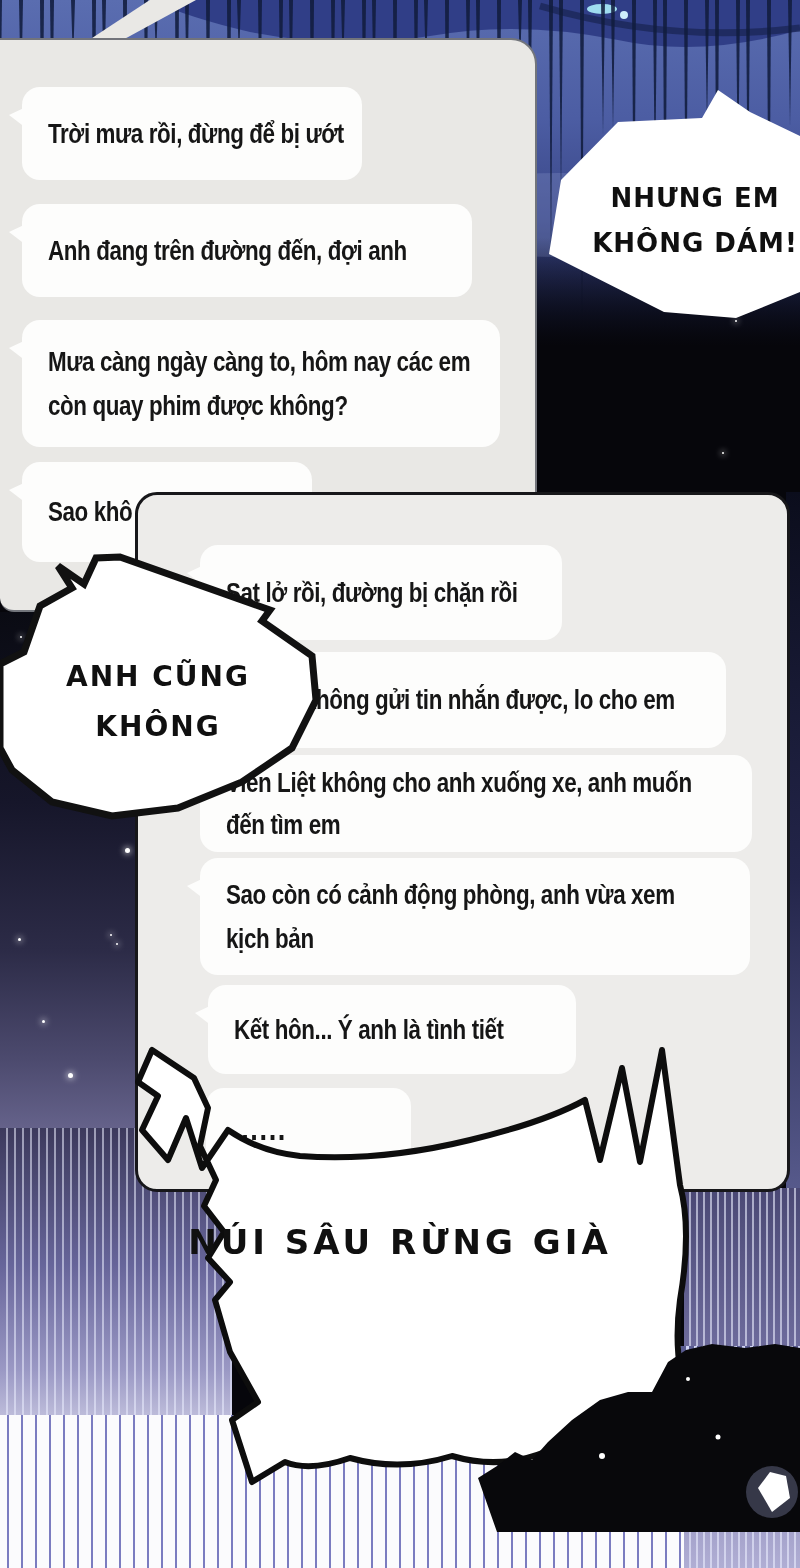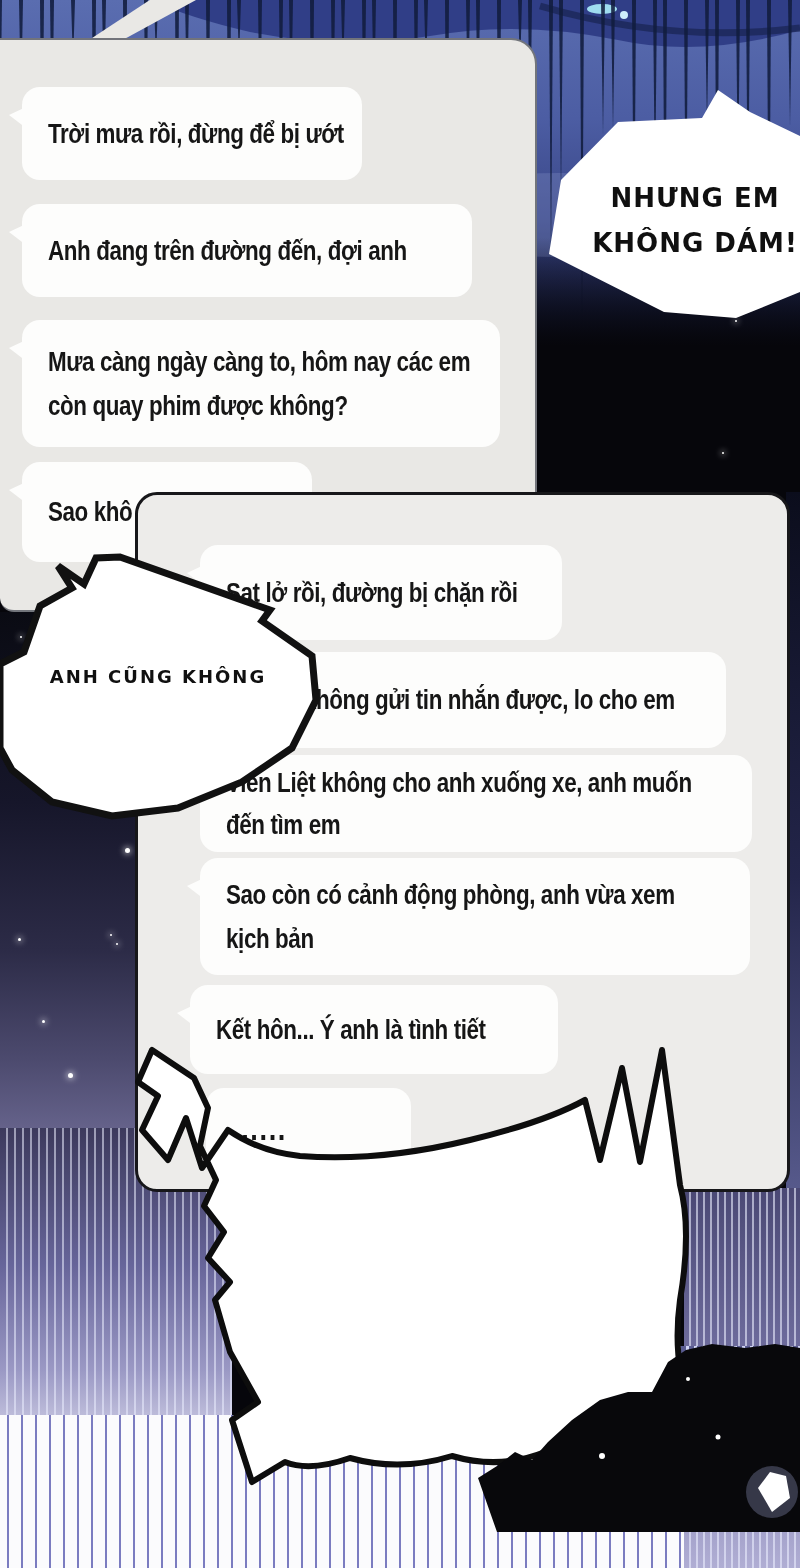--- a/index.html
+++ b/index.html
@@ -157,38 +157,39 @@
       <div class="bt">không gửi tin nhắn được, lo cho em</div>
     </div>
     <div class="bubble" style="left:62px;top:260px;width:552px;height:97px">
       <div class="bt" style="line-height:42px">Viên Liệt không cho anh xuống xe, anh muốn</div>
       <div class="bt" style="line-height:42px">đến tìm em</div>
     </div>
     <div class="bubble" style="left:62px;top:363px;width:550px;height:117px">
       <div class="bt">Sao còn có cảnh động phòng, anh vừa xem</div>
       <div class="bt">kịch bản</div>
     </div>
-    <div class="bubble" style="left:52px;top:490px;width:368px;height:89px">
+    <div class="bubble" style="left:70px;top:490px;width:368px;height:89px">
       <div class="bt">Kết hôn... Ý anh là tình tiết</div>
     </div>
     <div class="bubble" style="left:68px;top:593px;width:205px;height:80px">
       <div class="bt" style="font-size:34px;letter-spacing:2px">......</div>
     </div>
   </div>
 
   <svg class="layer" width="800" height="1568" viewBox="0 0 800 1568">
     <path d="M152,1050 L138,1082 L158,1096 L142,1130 L168,1160 L186,1118 L202,1168 L228,1130
              Q260,1152 300,1156 Q380,1162 470,1140 Q545,1122 585,1100
              L600,1160 L622,1068 L640,1162 L662,1050 L680,1185
              Q692,1230 680,1300 Q672,1360 690,1405 L662,1442
              Q600,1468 552,1450 L545,1452 Q500,1470 452,1456 Q400,1472 350,1458 Q310,1472 285,1462
              L252,1482 L232,1420 L258,1402 L230,1352 L215,1300 L230,1282 L208,1258 L224,1232
              L204,1206 L216,1180 L200,1146 L208,1108 L194,1078 Z" fill="#ffffff" stroke="#0d0d0d" stroke-width="6" stroke-linejoin="round"></path>
   </svg>
   <div class="shout" style="left:150px;top:1212px;width:500px;font-size:34px;line-height:60px;letter-spacing:4px;z-index:8">
+    <div>NÚI SÂU RỪNG GIÀ</div>
   </div>
 
   <svg class="layer" style="z-index:9" width="800" height="1568" viewBox="0 0 800 1568">
     <path d="M478,1478 L497,1466 L515,1452 L532,1460 L548,1442 L572,1420 L600,1400 L628,1392 L652,1392
              L668,1362 L686,1350 L712,1344 L745,1348 L775,1344 L800,1348 L800,1532 L497,1532 Z" fill="#08080b"></path>
     <circle cx="602" cy="1456" r="3" fill="#fff"></circle>
     <circle cx="718" cy="1437" r="2.5" fill="#fff"></circle>
     <circle cx="688" cy="1379" r="2" fill="#fff"></circle>
     <circle cx="772" cy="1492" r="26" fill="rgba(190,200,255,0.25)"></circle>
     <polygon points="758,1488 770,1472 786,1476 790,1498 772,1512" fill="#ffffff"></polygon>
@@ -199,17 +200,17 @@
   </svg>
   <div class="shout" style="left:580px;top:176px;width:230px;font-size:26px;line-height:45px;letter-spacing:1px">
     <div>NHƯNG EM</div>
     <div>KHÔNG DÁM!</div>
   </div>
 
   <svg class="layer" style="z-index:8" width="800" height="1568" viewBox="0 0 800 1568">
     <polygon points="120,557 270,610 262,621 312,656 316,700 292,748 242,782 178,808 112,816 52,802
                      12,770 0,748 0,664 24,652 40,606 72,588 58,566 84,584 96,558" fill="#ffffff" stroke="#111" stroke-width="7" stroke-linejoin="miter"></polygon>
   </svg>
-  <div class="shout" style="left:18px;top:652px;width:280px;font-size:18px;line-height:50px;letter-spacing:2px">
+  <div class="shout" style="left:18px;top:652px;width:280px;font-size:28px;line-height:50px;letter-spacing:2px">
     <div>ANH CŨNG KHÔNG</div>
   </div>
 
 </div>
 
 </body></html>

